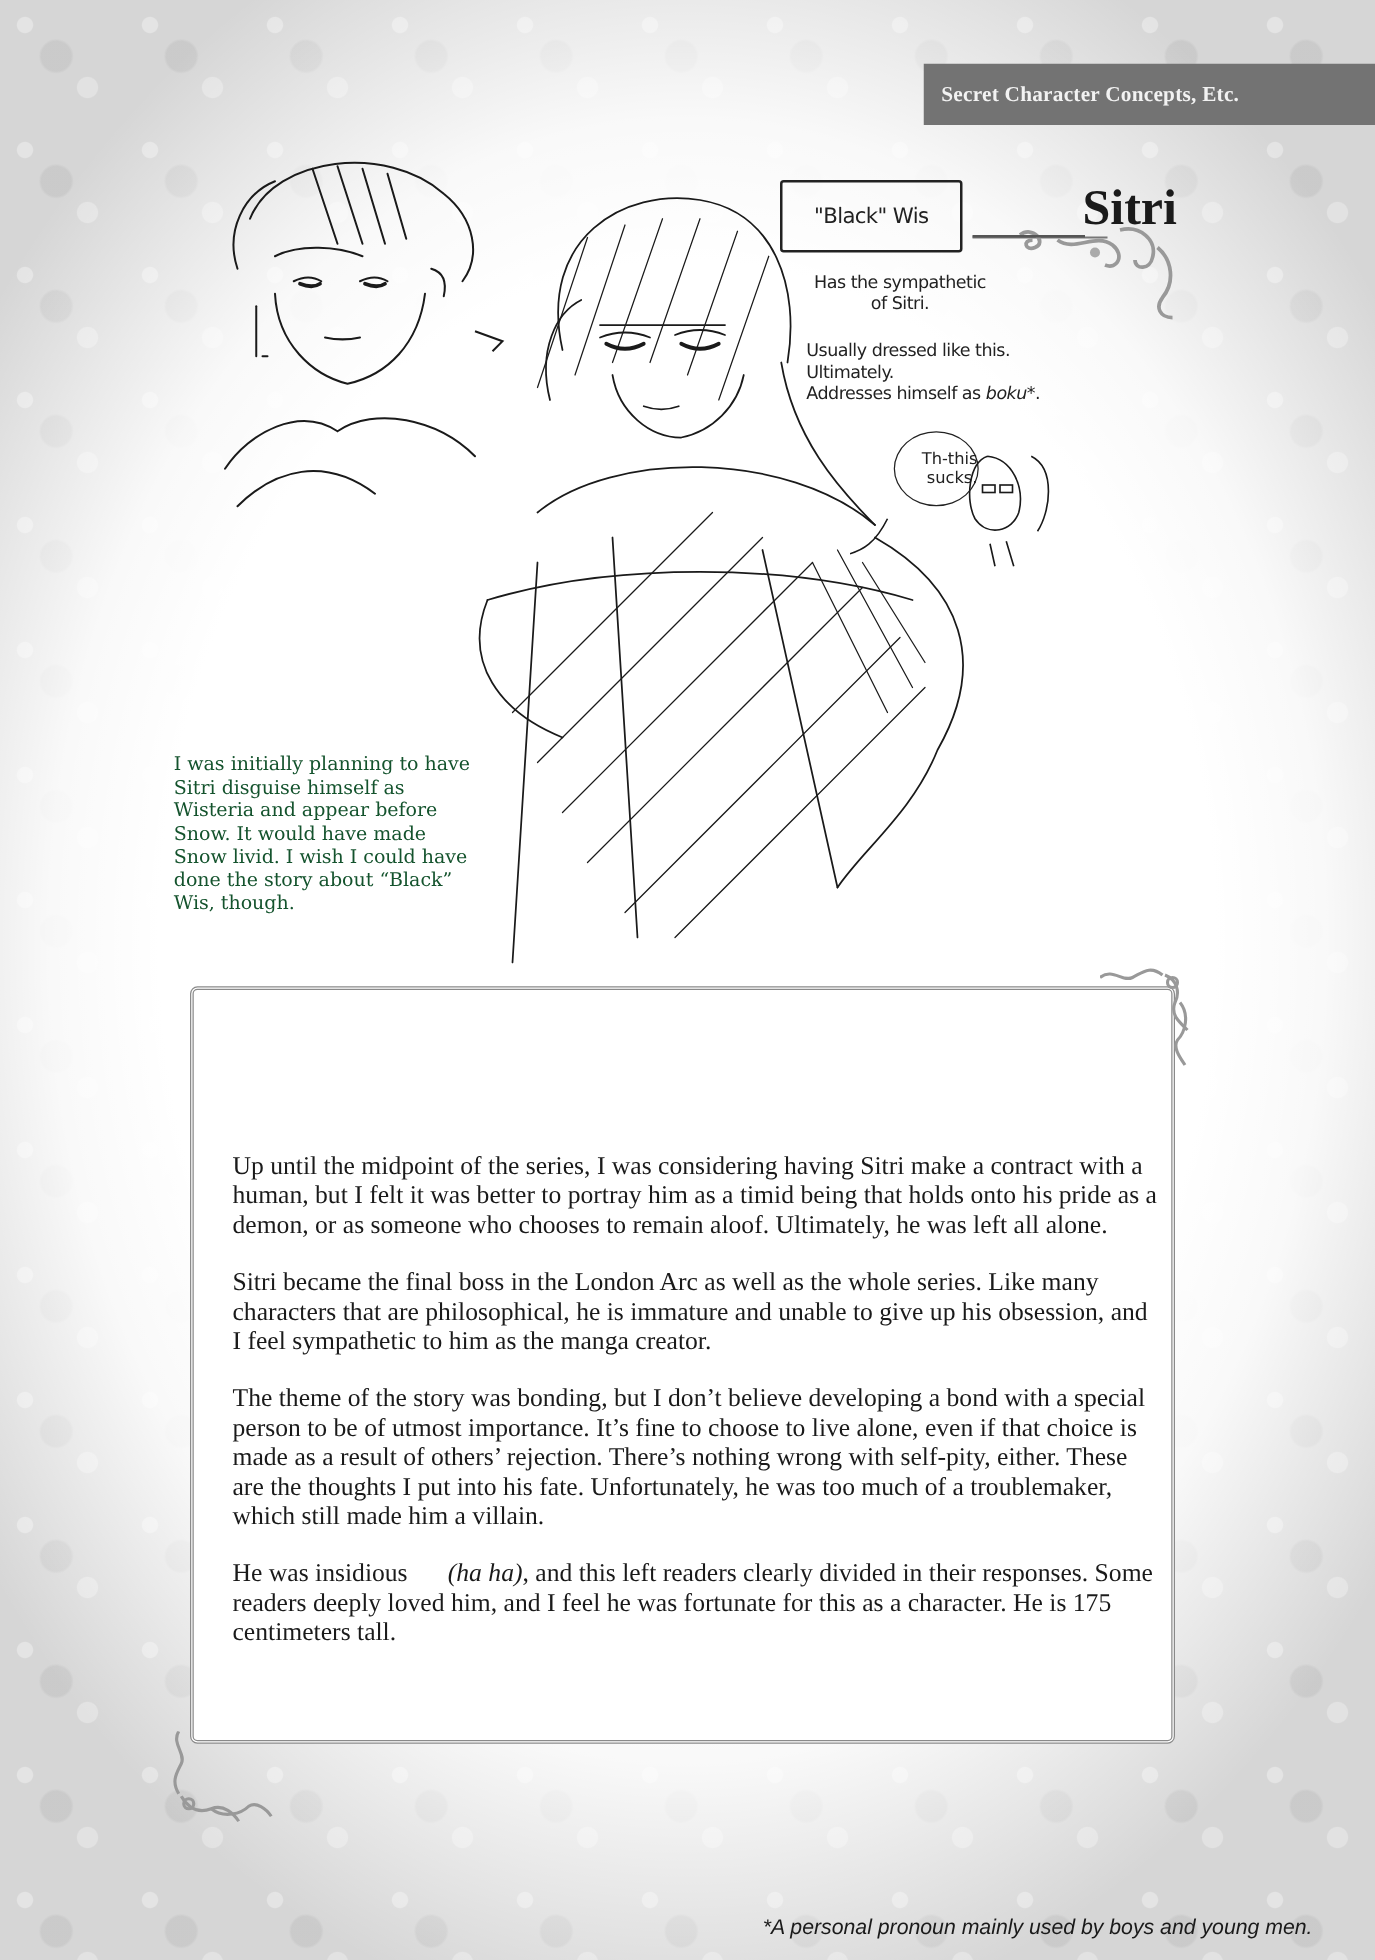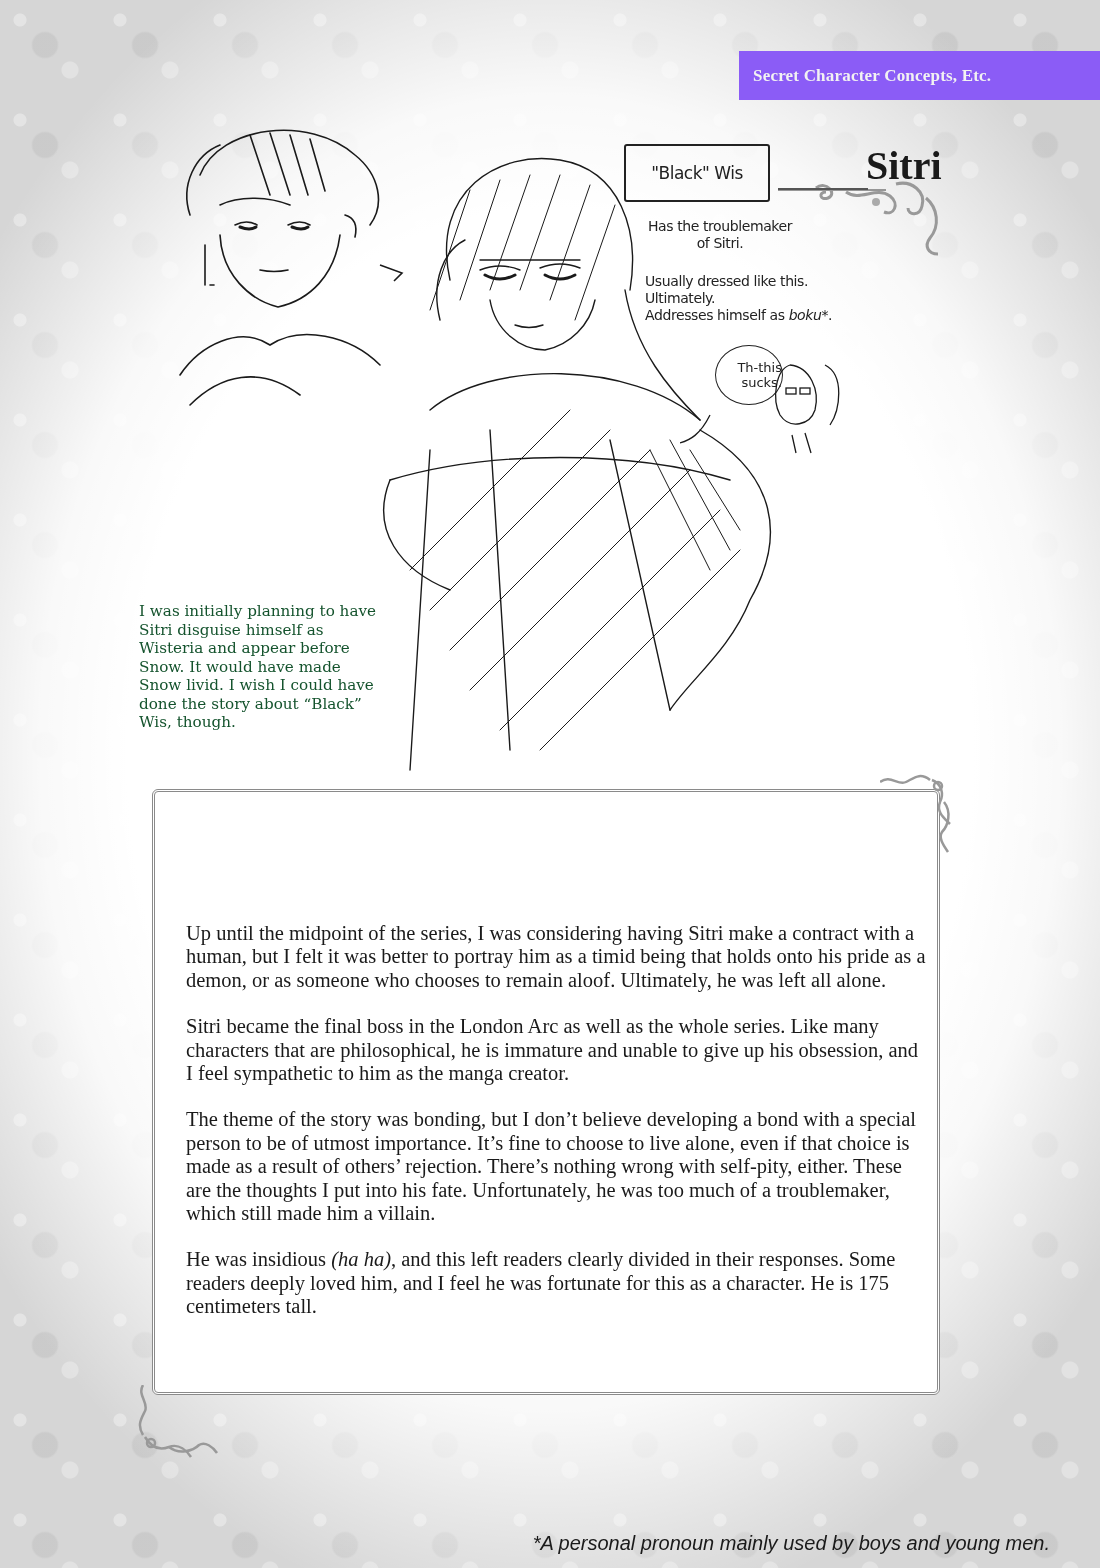--- a/index.html
+++ b/index.html
@@ -19,21 +19,21 @@
         radial-gradient(circle at 70px 70px, rgba(255,255,255,0.30) 8px, transparent 9px),
         radial-gradient(ellipse at 45px 45px, rgba(170,170,170,0.25) 12px, transparent 14px);
       background-size: 100px 100px;
     }
     .bg-vignette {
       position: absolute; inset: 0;
       background: radial-gradient(ellipse 62% 56% at 50% 48%, #ffffff 0%, #ffffff 62%, rgba(255,255,255,0.85) 75%, rgba(255,255,255,0) 100%);
     }
     .header-bar {
       position: absolute; left: 739px; top: 51px; width: 361px; height: 49px;
-      background: #8b5cf6;
+      background: #737373;
       color: #f2f2f2;
       font-family: "Liberation Serif", serif;
       font-weight: bold;
       font-size: 17px;
       line-height: 49px;
       padding-left: 14px;
       letter-spacing: 0.2px;
     }
     .char-name {
       position: absolute; left: 866px; top: 142px;
@@ -86,28 +86,28 @@
       background: #ffffff;
       border: 3px double #8a8a8a;
       border-radius: 6px;
     }
     .commentary-text {
       position: absolute; left: 186px; top: 922px; width: 740px;
       font-family: "Liberation Serif", serif;
       font-size: 20.5px; line-height: 23.4px; color: #1a1a1a;
     }
     .commentary-text p { margin-bottom: 23px; }
-    .commentary-text i { font-style: italic; }
+    .commentary-text i { font-style: italic; margin-left: 27px; }
     .corner { position: absolute; }
 
     .footnote {
       position: absolute; right: 50px; top: 1532px;
       font-family: "Liberation Sans", sans-serif;
       font-style: italic;
-      font-size: 20px; color: #1a1a1a;
+      font-size: 17px; color: #1a1a1a;
     }
   </style>
 </head>
 <body>
 
 <div class="bg-pattern"></div>
 <div class="bg-vignette"></div>
 
 <div class="header-bar">
   <span>Secret Character Concepts, Etc.</span>
@@ -183,21 +183,21 @@
     </g>
   </g>
 </svg>
 
 <div class="black-wis-box">
   <span>"Black" Wis</span>
 </div>
 <div class="box-line"></div>
 
 <div class="hand note-personality">
-  <div>Has the troublemaker</div>
+  <div>Has the sympathetic</div>
   <div>of Sitri.</div>
 </div>
 
 <div class="hand note-traits">
   <div>Usually dressed like this.</div>
   <div>Ultimately.</div>
   <div><span>Addresses himself as </span><i>boku</i><span>*.</span></div>
 </div>
 
 <div class="speech">

